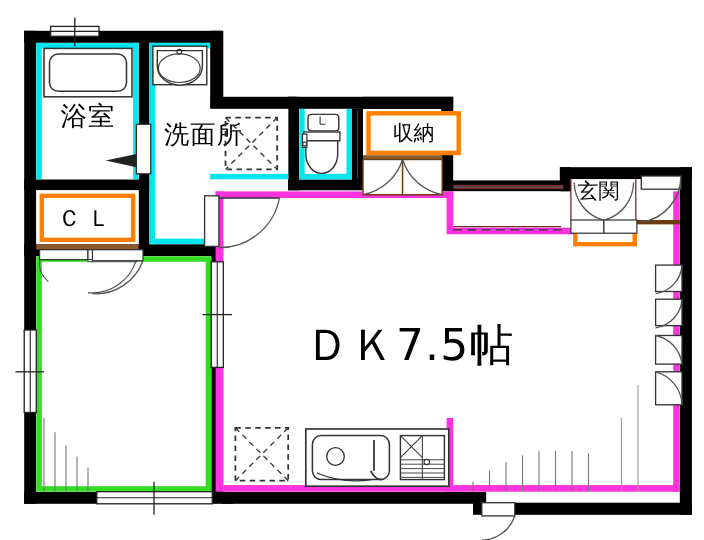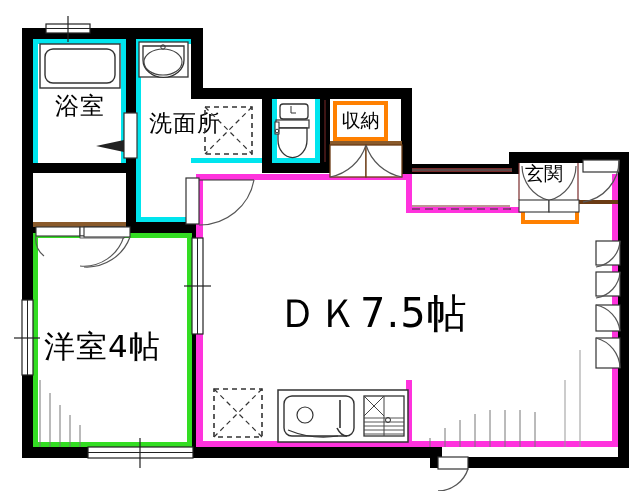--- a/index.html
+++ b/index.html
@@ -80,29 +80,31 @@
   <div class="hl" style="left:406px;top:207px;width:115px;height:6px;background:#ff33dd;"></div>
   <div class="hl" style="left:612px;top:174px;width:6px;height:273px;background:#ff33dd;"></div>
   <div class="hl" style="left:203px;top:441px;width:415px;height:6px;background:#ff33dd;"></div>
   <div class="hl" style="left:406px;top:380px;width:6px;height:67px;background:#ff33dd;"></div>
 
   <div class="hl" style="left:33px;top:222px;width:93px;height:5px;background:#8a5a2b;"></div>
   <div class="hl" style="left:330px;top:141px;width:72px;height:4px;background:#8a5a2b;"></div>
   <div class="hl" style="left:519px;top:200px;width:99px;height:4px;background:#6b3b14;"></div>
   <div class="hl" style="left:412px;top:168px;width:100px;height:4px;background:#7a2b2b;"></div>
 
-  <div class="boxlabel" style="left:333px;top:101px;width:55px;height:40px;border:4px solid #ff8000;font-size:19px;">
+  <div class="boxlabel" style="left:36px;top:176px;width:87px;height:44px;border:4px solid #ff8000;font-size:21px;letter-spacing:6px;">
+    <span>ＣＬ</span>
+  </div>
+  <div class="boxlabel" style="left:333px;top:101px;width:86px;height:40px;border:4px solid #ff8000;font-size:19px;">
     <span>収納</span>
   </div>
   <div class="boxlabel" style="left:521px;top:204px;width:58px;height:20px;border:4px solid #ff8000;"></div>
 
   <div class="label" style="left:55px;top:93px;font-size:24px;line-height:26px;width:26px;word-break:break-all;">浴室</div>
   <div class="label" style="left:149px;top:110px;font-size:23px;line-height:26px;width:25px;word-break:break-all;">洗面所</div>
   <div class="label" style="left:525px;top:161px;font-size:19px;letter-spacing:0px;">玄関</div>
-  <div class="label" style="left:44px;top:326px;font-size:31px;letter-spacing:1px;">洋室4帖</div>
   <div class="label" style="left:278px;top:286px;font-size:40px;letter-spacing:1px;text-align:center;">ＤＫ7.5帖</div>
 
   <svg class="ov" viewBox="0 0 640 491">
 
     <g>
       <rect x="40" y="44" width="80" height="44" fill="#fff" stroke="#333" stroke-width="1.4"></rect>
       <rect x="45" y="49" width="70" height="34" rx="8" fill="#fff" stroke="#333" stroke-width="1.4"></rect>
     </g>
 
     <g>

